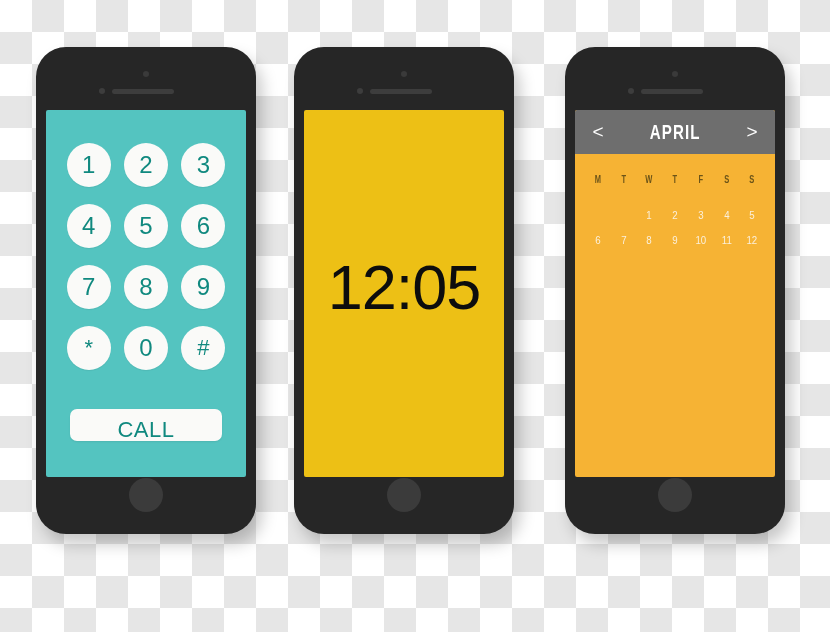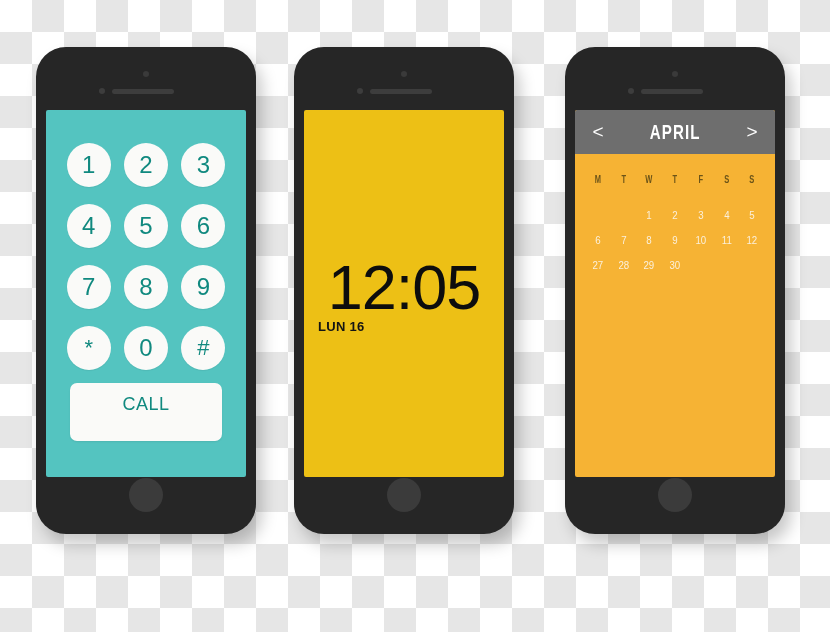--- a/index.html
+++ b/index.html
@@ -111,25 +111,25 @@
     text-align: center;
     font-weight: 400;
     box-shadow: 0 1px 1px rgba(0,0,0,0.06);
   }
   .key.sym { font-size: 22px; }
   .call-button {
     position: absolute;
     left: 24px;
     bottom: 36px;
     width: 152px;
-    height: 58px;
+    height: 32px;
     background: #fafaf8;
     border-radius: 7px;
     color: #10897f;
-    font-size: 18px;
+    font-size: 22px;
     line-height: 42px;
     text-align: center;
     letter-spacing: 0.5px;
     box-shadow: 0 1px 2px rgba(0,0,0,0.08);
   }
 
   
   .screen-clock { background: #edc015; }
   .clock-wrap {
     position: absolute;
@@ -238,21 +238,20 @@
   </div>
 
   <div class="phone p2">
     <div class="camera-dot"></div>
     <div class="sensor-dot"></div>
     <div class="speaker-bar"></div>
 
     <div class="screen screen-clock">
       <div class="clock-wrap">
         <div class="clock-time">12:05</div>
-        <div class="clock-date">LUN 16</div>
       </div>
     </div>
 
     <div class="home-button"></div>
   </div>
 
   <div class="phone p3">
     <div class="camera-dot"></div>
     <div class="sensor-dot"></div>
     <div class="speaker-bar"></div>
@@ -290,28 +289,19 @@
           <div class="cal-day">7</div>
           <div class="cal-day">8</div>
           <div class="cal-day">9</div>
           <div class="cal-day">10</div>
           <div class="cal-day">11</div>
           <div class="cal-day">12</div>
         </div>
 
 
 
-        <div class="cal-row">
-          <div class="cal-day">27</div>
-          <div class="cal-day">28</div>
-          <div class="cal-day">29</div>
-          <div class="cal-day">30</div>
-          <div class="cal-day empty"></div>
-          <div class="cal-day empty"></div>
-          <div class="cal-day empty"></div>
-        </div>
       </div>
     </div>
 
     <div class="home-button"></div>
   </div>
 
 </div>
 
 </body></html>

